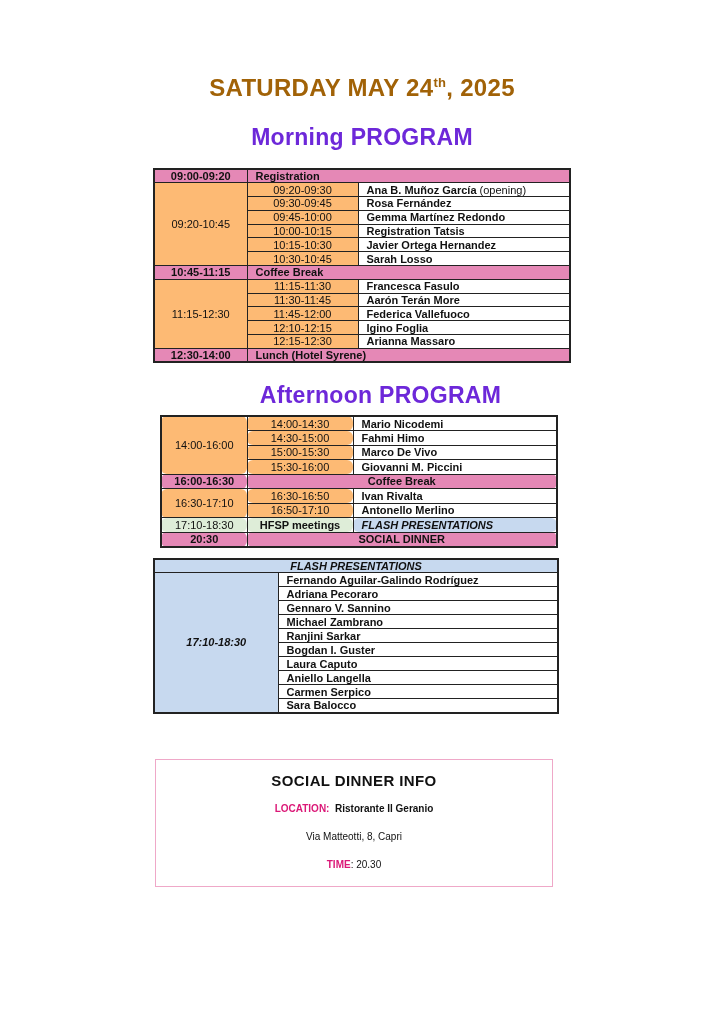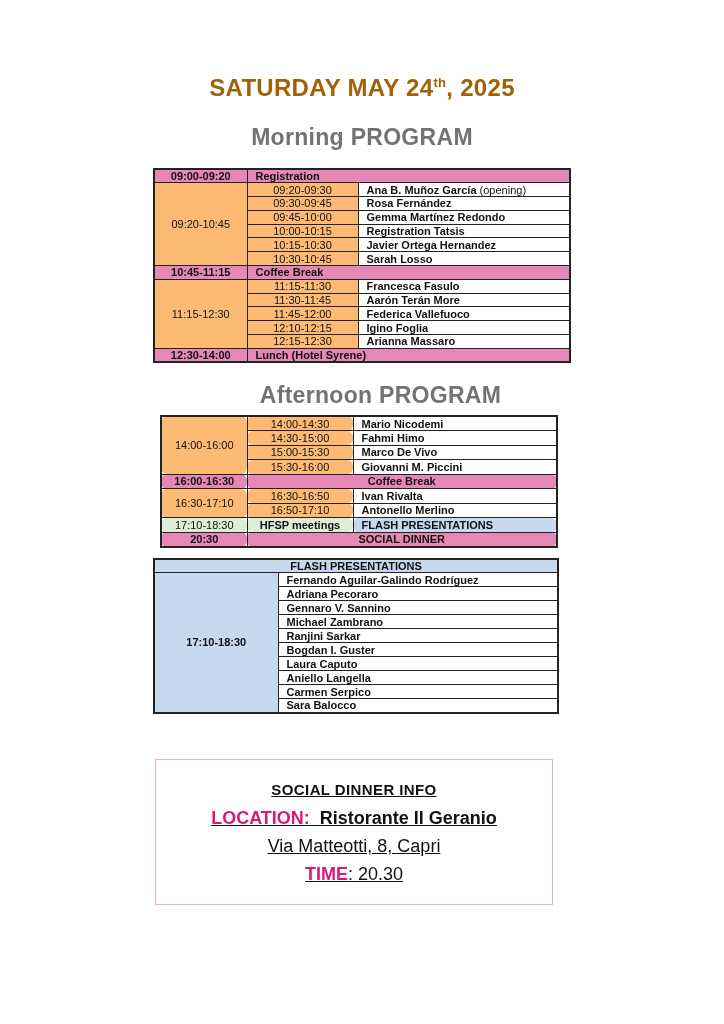--- a/index.html
+++ b/index.html
@@ -15,21 +15,21 @@
     color: #a16207;
     letter-spacing: 0.3px;
   }
   .title sup { font-size: 13px; }
 
   .section-heading {
     text-align: center;
     font-size: 23px;
     line-height: 25px;
     font-weight: bold;
-    color: #737373;
+    color: #6d28d9;
     letter-spacing: 0.3px;
   }
   .section-heading.morning { margin-top: 24px; }
   .section-heading.afternoon { margin-top: 20px; margin-left: 37px; }
 
   table {
     border-collapse: collapse;
     table-layout: fixed;
     border: 2px solid #222;
   }
@@ -41,41 +41,40 @@
     overflow: hidden;
     white-space: nowrap;
   }
   .pad { padding-left: 8px; }
   .c { text-align: center; }
   .b { font-weight: bold; }
 
   .pink   { background: #E588B6; }
   .yellow { background: #fdba74; }
   .green  { background: #DEEDD8; }
-  .blue   { background: #C7D9EF; }
+  .blue   { background: #C7D9EF; font-style: italic; }
 
   table.morning   { width: 416px; margin: 18px auto 0 auto; }
   table.morning   td { height: 13.8px; }
   table.afternoon { width: 396px; margin: 7px 0 0 160px; }
   table.afternoon td { height: 14.5px; border-radius: 6px; }
   table.flash     { width: 404px; margin: 10px 0 0 153px; }
   table.flash     td { height: 14px; }
 
   .name { font-weight: bold; margin-top: 10px; }
   .name .suffix { font-weight: normal; }
 
   .dinner-box {
     margin: 45px 0 0 155px;
     width: 398px;
     border: 1px solid #EFA8C8;
     text-align: center;
-    padding: 16px 0;
-    text-decoration: underline;
-  }
-  .dinner-box .line { line-height: 28px; font-size: 18px; }
+    padding: 7px 0;
+  }
+  .dinner-box .line { line-height: 28px; font-size: 10px; }
   .dinner-box .info-title { font-weight: bold; font-size: 15px; letter-spacing: 0.4px; }
   .accent { color: #DB1877; font-weight: bold; }
   .strong { font-weight: bold; }
 </style>
 </head>
 <body>
 
 <div class="title"><span>SATURDAY MAY 24</span><sup>th</sup><span>, 2025</span></div>
 
 <div class="section-heading morning">Morning PROGRAM</div>

